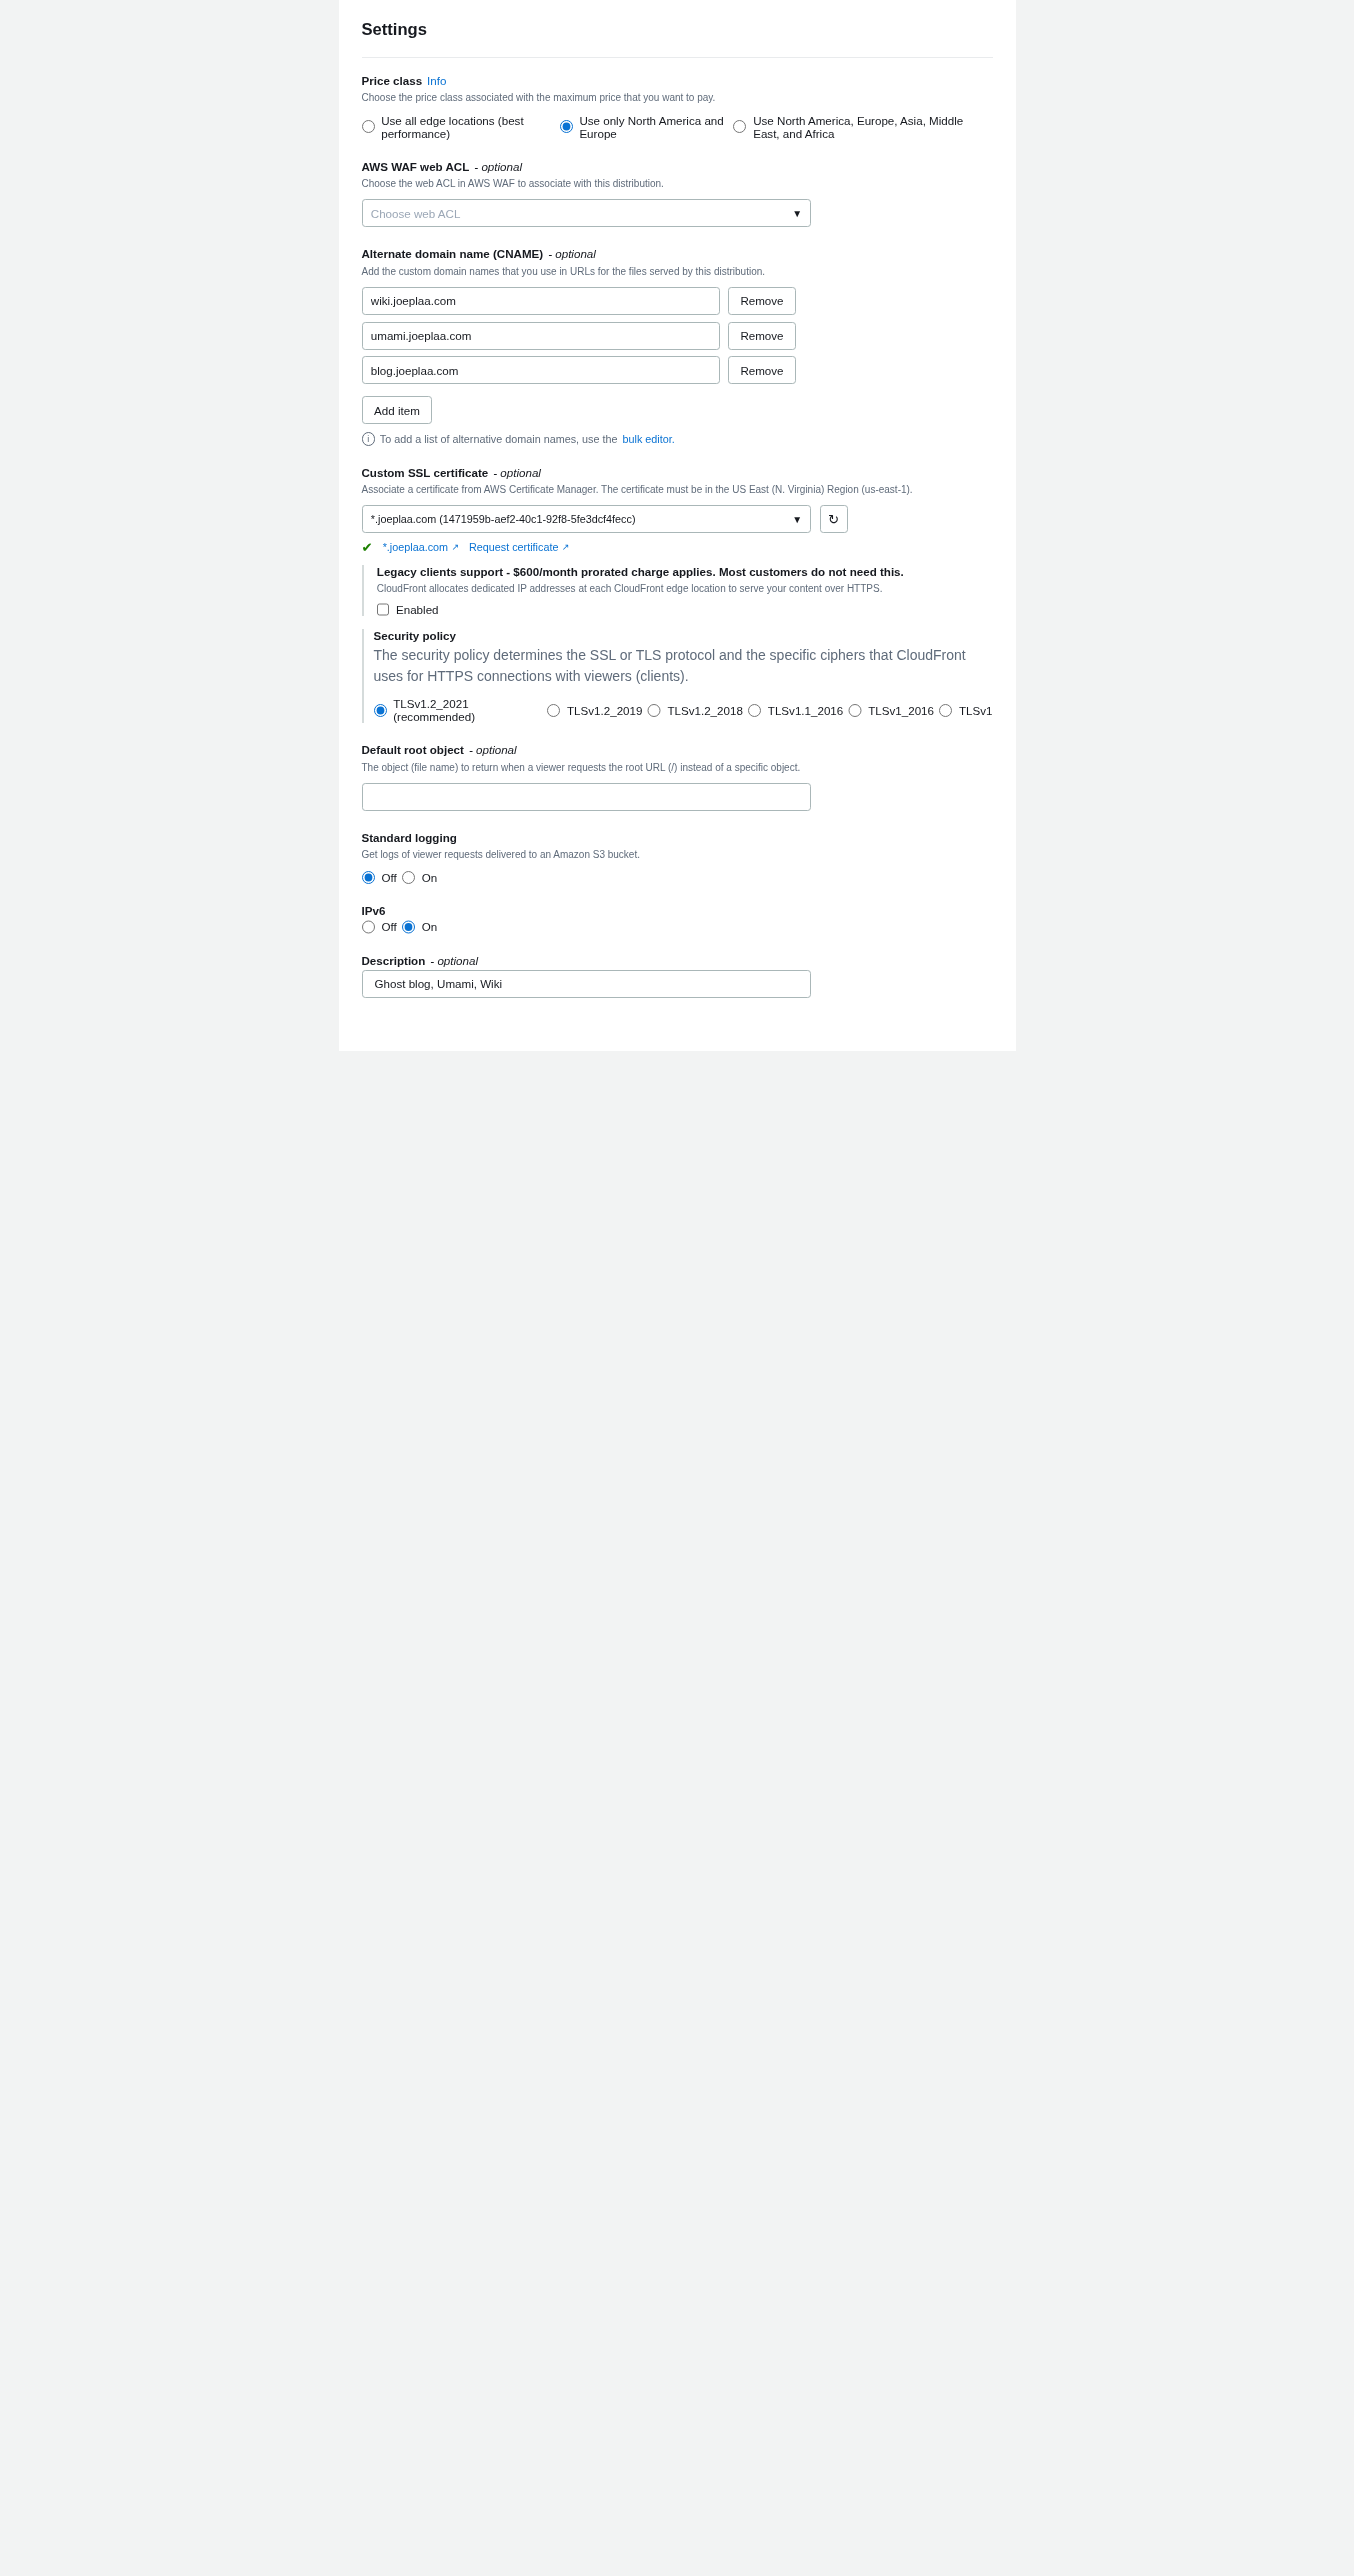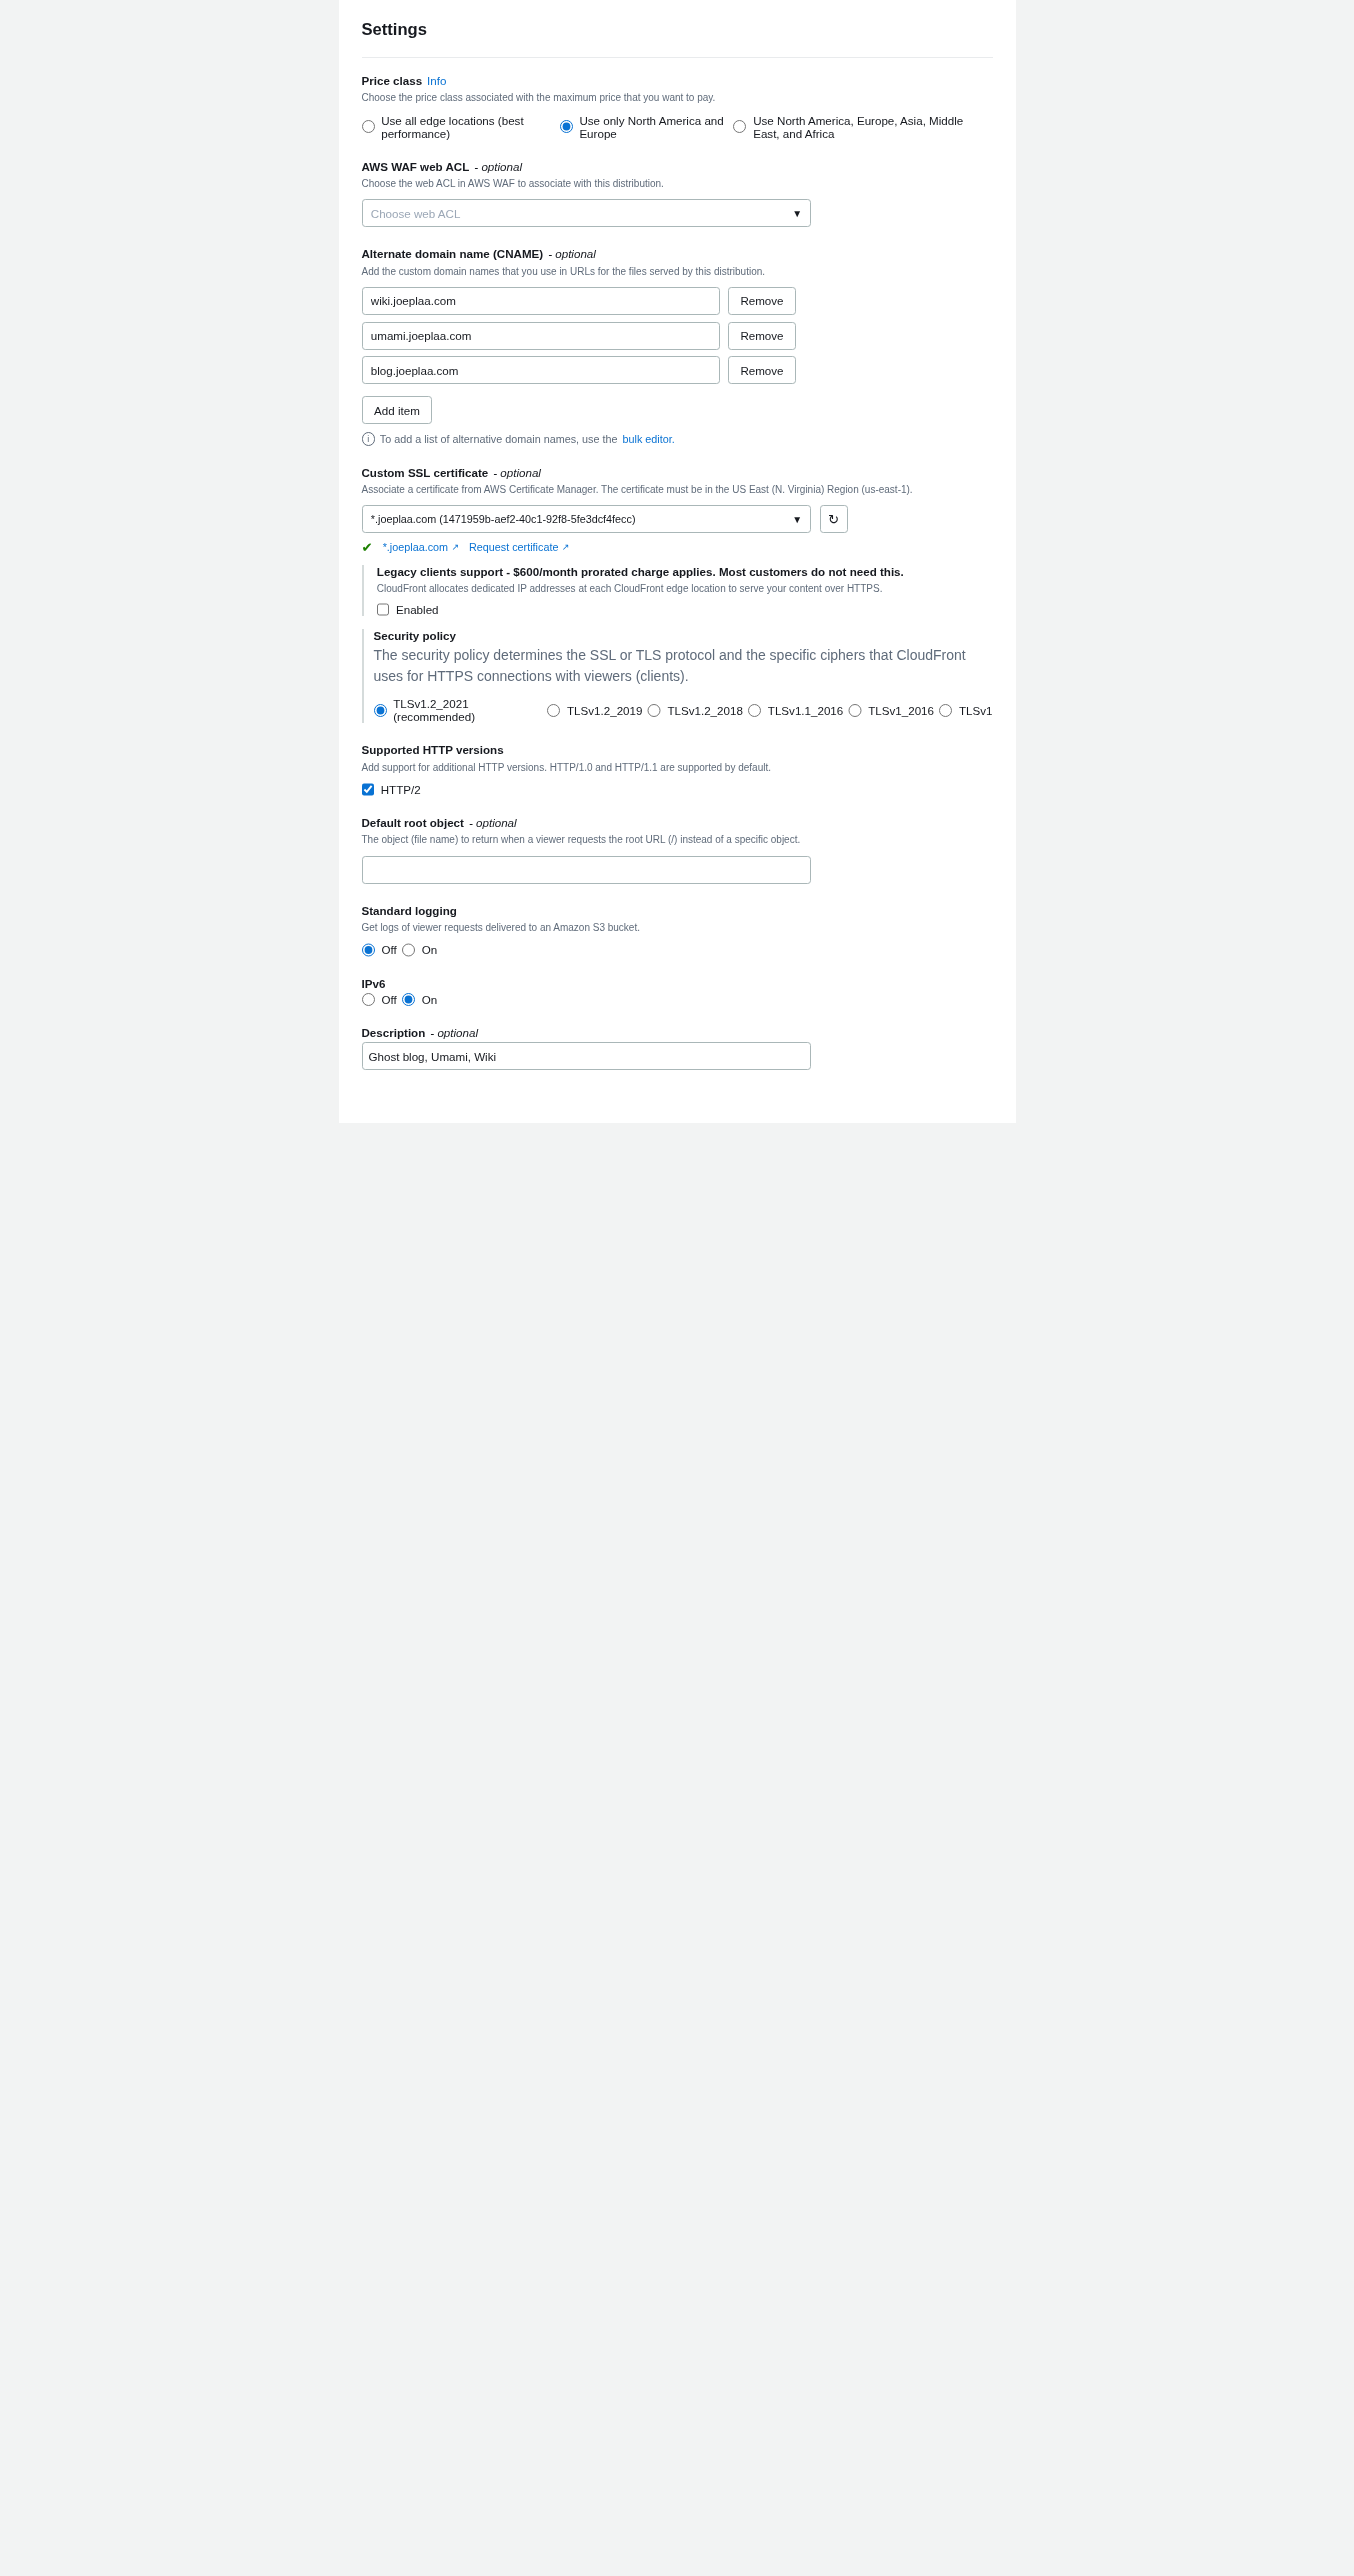--- a/index.html
+++ b/index.html
@@ -255,21 +255,21 @@
     }
     .security-policy-desc {
       font-size: 14px;
       color: #5f6b7a;
       margin-bottom: 10px;
       line-height: 1.5;
     }
     .text-input {
       width: 100%;
       max-width: 449px;
-      padding: 5px 6px;
+      padding: 5px 12px;
       border: 0.8px solid #aab7b8;
       border-radius: 3.3px;
       font-size: 11.6px;
       color: #16191f;
       height: 28px;
       background: #fff;
     }
     .ext-link-icon {
       font-size: 9.1px;
       vertical-align: super;
@@ -412,28 +412,20 @@
           <span>TLSv1_2016</span>
         </label>
         <label class="radio-item">
           <input type="radio" name="security_policy" style="">
           <span>TLSv1</span>
         </label>
       </div>
     </div>
   </div>
 
-  <div class="section">
-    <div class="section-title">Supported HTTP versions</div>
-    <div class="section-desc">Add support for additional HTTP versions. HTTP/1.0 and HTTP/1.1 are supported by default.</div>
-    <label class="checkbox-item">
-      <input type="checkbox" checked="" style="">
-      <span>HTTP/2</span>
-    </label>
-  </div>
 
   <div class="section">
     <div class="section-title">
       <span>Default root object</span>
       <span style="font-weight:400;font-style:italic;color:#16191f;font-size:11.6px;"> - <span>optional</span></span>
     </div>
     <div class="section-desc">The object (file name) to return when a viewer requests the root URL (/) instead of a specific object.</div>
     <input class="text-input" type="text" value="" style="max-width: 449px; display: block;">
   </div>
 

